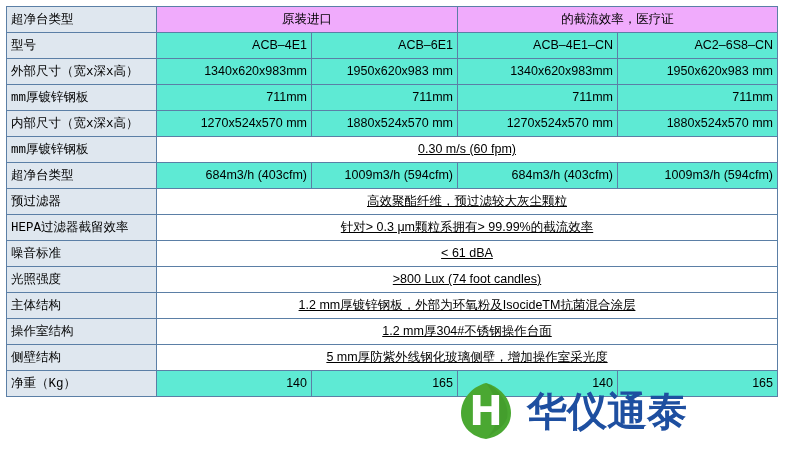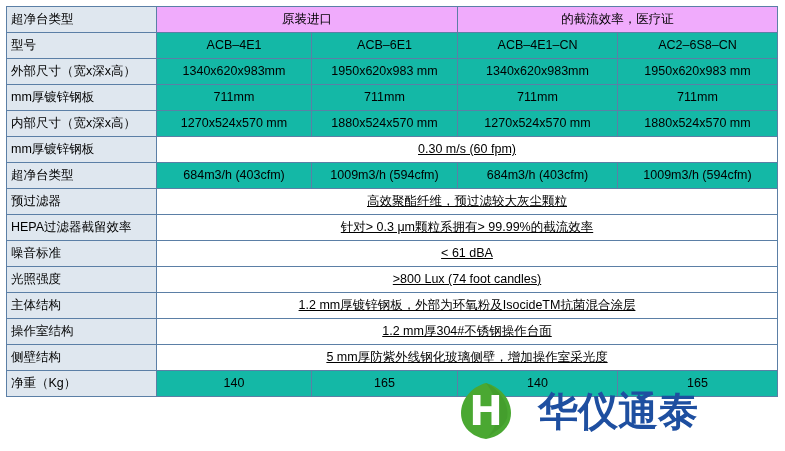--- a/index.html
+++ b/index.html
@@ -26,29 +26,30 @@
     border: 1px solid #5b7fa6;
     padding: 3px 4px 4px 4px;
     height: 18px;
     vertical-align: middle;
     white-space: nowrap;
     overflow: hidden;
   }
   .label-cell {
     background: #dfe7ef;
     width: 150px;
+    font-family: Liberation Mono, monospace;
   }
   .hdr-cell {
     background: #f0abfc;
     text-align: center;
     font-weight: normal;
   }
   .val-cell {
-    background: #14b8a6;
-    text-align: center;
+    background: #5eead4;
+    text-align: right;
   }
   .center-span {
     background: #ffffff;
     text-align: center;
     text-decoration: underline;
   }
   .col-a { width: 150px; }
   .col-b { width: 155px; }
   .col-c { width: 146px; }
   .col-d { width: 160px; }
@@ -68,21 +69,21 @@
     width: 62px;
     height: 62px;
     flex: 0 0 auto;
   }
   #logo-mark .leafbox {
     position: absolute;
     left: 0; top: 0;
     width: 62px; height: 62px;
   }
   #logo-text {
-    margin-left: 21px;
+    margin-left: 10px;
     font-family: "DejaVu Sans", "Liberation Sans", sans-serif;
     font-weight: bold;
     font-size: 40px;
     color: #1e4fa0;
     letter-spacing: 0px;
     line-height: 1;
     white-space: nowrap;
   }
 </style>
 </head>

